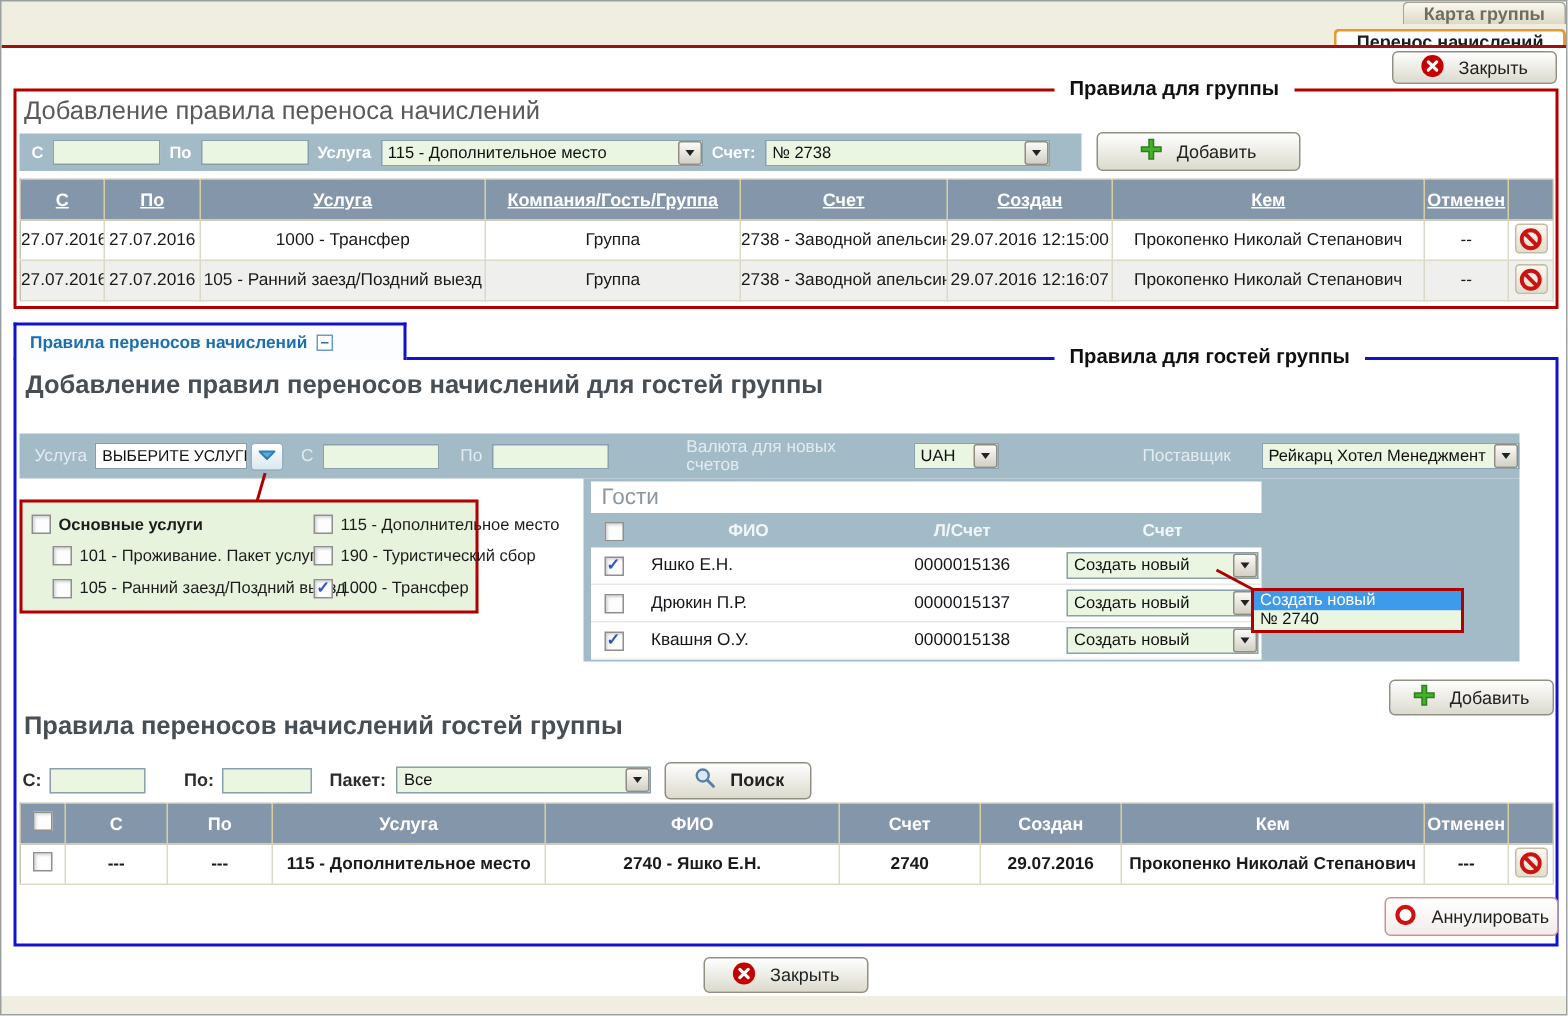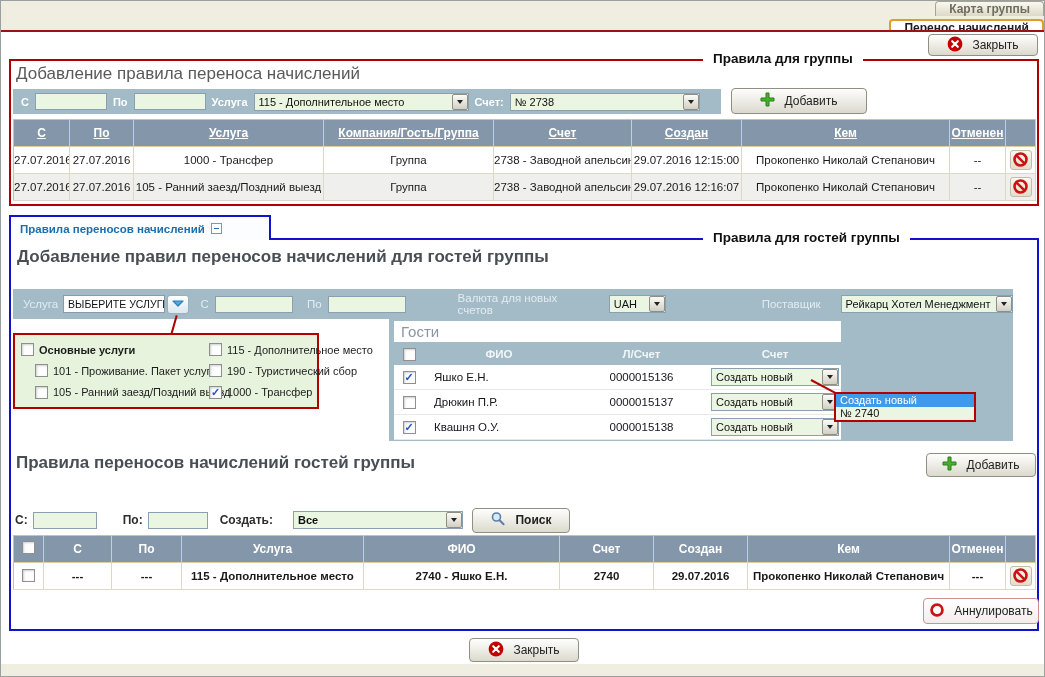--- a/index.html
+++ b/index.html
@@ -58,21 +58,21 @@
   
   .blue-tab { position:absolute; left:8px; top:214px; width:262px; height:25px; border:2px solid #1212cc; border-bottom:none;
     background:#fbfdff; display:flex; align-items:center; gap:6px; padding-left:9px;
     font-size:11.5px; font-weight:bold; color:#1b6fae; z-index:4; cursor:pointer; }
   .collapse { width:11px; height:11px; border:1px solid #6a9cc4; background:#fff; position:relative; flex:none; }
   .collapse::after { content:""; position:absolute; left:2px; right:2px; top:4px; height:1px; background:#2a6da8; }
   .fs-blue { position:absolute; left:8px; top:237px; width:1030px; height:393px; border:2px solid #1212cc; background:#fff; }
   .legend-blue { left:702px; top:229px; }
   .heading { position:absolute; font-size:17px; font-weight:bold; color:#474e54; white-space:nowrap; }
   .h2 { left:16px; top:246px; }
-  .h3 { left:15px; top:452px; }
+  .h3 { left:15px; top:473px; }
 
   .formbar2 { position:absolute; left:12px; top:288px; width:1000px; height:30px; background:#a3bbc7;
     display:flex; align-items:center; font-size:11.5px; }
   .formbar2 .lbl { color:#e2ecf0; }
   .multisel { width:104px; height:18px; background:#fff; border:1px solid #889ba6; display:flex; align-items:center;
     padding-left:4px; font-size:10.5px; color:#111; white-space:nowrap; overflow:hidden; }
   .chev-btn { width:22px; height:19px; background:linear-gradient(#ffffff,#d9e8f0); border:1px solid #9ab0bc;
     border-radius:3px; display:flex; align-items:center; justify-content:center; margin-left:2px; cursor:pointer; }
 
   .steel-panel { position:absolute; left:388px; top:318px; width:624px; height:122px; background:#a3bbc7; }
@@ -374,22 +374,22 @@
     <span>Добавить</span>
   </div>
 
   <div class="heading h3">Правила переносов начислений гостей группы</div>
 
   <div class="filterbar">
     <span>С:</span>
     <input class="inp" style="width: 64px; margin-left: 5px;">
     <span style="margin-left:26px">По:</span>
     <input class="inp" style="width: 60px; margin-left: 5px;">
-    <span style="margin-left:12px">Создать:</span>
-    <div class="sel" style="width:170px;margin-left:20px;font-weight:bold">
+    <span style="margin-left:12px">Пакет:</span>
+    <div class="sel" style="width:170px;margin-left:7px;font-weight:normal">
       <span class="txt">Все</span>
       <span class="arrow-btn">
           <span class="tri"></span>
         </span>
     </div>
     <div class="btn btn-search">
       <span><svg width="16" height="15" viewBox="0 0 16 15">
             <circle cx="6.5" cy="6" r="4" fill="#d8eafa" stroke="#5b7fa6" stroke-width="1.6"></circle>
             <path d="M9.6 9.2l4 4" stroke="#5b7fa6" stroke-width="2" stroke-linecap="round"></path>
           </svg></span>

